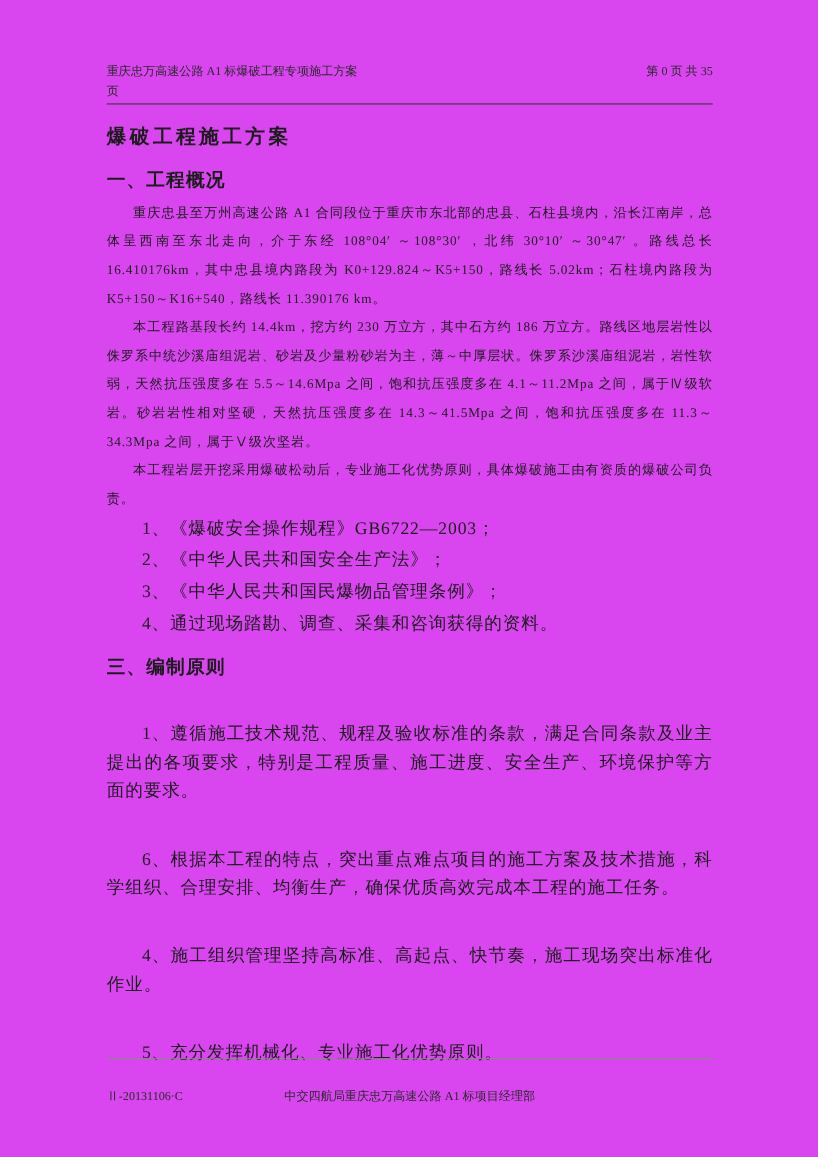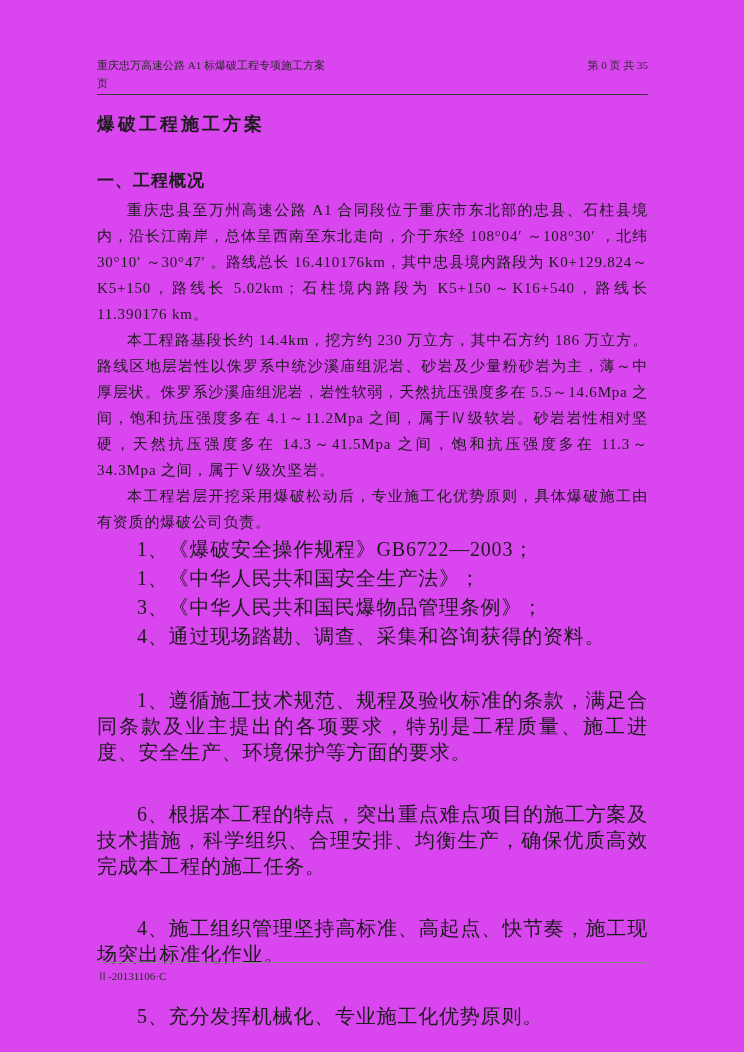--- a/index.html
+++ b/index.html
@@ -35,53 +35,53 @@
   
   .doc-title {
     margin-top: 14px;
     font-size: 18px;
     font-weight: bold;
     letter-spacing: 3px;
     line-height: 30px;
   }
   
   .section-heading {
-    margin-top: 30px;
+    margin-top: 13px;
     margin-bottom: 4px;
     font-size: 17px;
     font-weight: bold;
     letter-spacing: 1px;
     line-height: 24px;
   }
   .body-par {
     margin: 0;
-    font-size: 15px;
+    font-size: 12px;
     line-height: 26px;
     letter-spacing: 0.8px;
     text-align: justify;
     text-indent: 2em;
   }
   .list-par {
     margin: 0;
-    font-size: 20px;
+    font-size: 16px;
     line-height: 29px;
     letter-spacing: 0.8px;
     text-align: justify;
     text-indent: 2em;
   }
   .sec2-list .list-par { line-height: 29px; }
   .sec3-list .list-par { line-height: 26px; margin-bottom: 2px; margin-top: 36px; }
   
   .page-footer {
     position: absolute;
     left: 97px;
     right: 96px;
     top: 962px;
     border-top: 1px solid #8a8a8a;
-    padding-top: 6px;
+    padding-top: 26px;
     font-size: 11px;
     color: #2a2a2a;
     display: grid;
     grid-template-columns: 1fr 2fr 1fr;
     align-items: baseline;
   }
   .page-footer .ftr-left  { text-align: left;  white-space: nowrap; }
   .page-footer .ftr-center{ text-align: center; white-space: nowrap; }
 </style>
 </head>
@@ -101,30 +101,32 @@
 
   <div class="section">
     <h2 class="section-heading">一、工程概况</h2>
     <p class="body-par">重庆忠县至万州高速公路 A1 合同段位于重庆市东北部的忠县、石柱县境内，沿长江南岸，总体呈西南至东北走向，介于东经 108°04′ ～108°30′ ，北纬 30°10′ ～30°47′ 。路线总长 16.410176km，其中忠县境内路段为 K0+129.824～K5+150，路线长 5.02km；石柱境内路段为 K5+150～K16+540，路线长 11.390176 km。</p>
     <p class="body-par">本工程路基段长约 14.4km，挖方约 230 万立方，其中石方约 186 万立方。路线区地层岩性以侏罗系中统沙溪庙组泥岩、砂岩及少量粉砂岩为主，薄～中厚层状。侏罗系沙溪庙组泥岩，岩性软弱，天然抗压强度多在 5.5～14.6Mpa 之间，饱和抗压强度多在 4.1～11.2Mpa 之间，属于Ⅳ级软岩。砂岩岩性相对坚硬，天然抗压强度多在 14.3～41.5Mpa 之间，饱和抗压强度多在 11.3～34.3Mpa 之间，属于Ⅴ级次坚岩。</p>
     <p class="body-par">本工程岩层开挖采用爆破松动后，专业施工化优势原则，具体爆破施工由有资质的爆破公司负责。</p>
   </div>
 
   <div class="section sec2-list">
     <p class="list-par">1、《爆破安全操作规程》GB6722—2003；</p>
-    <p class="list-par">1、《中华人民共和国安全生产法》；</p>
+    <p class="list-par">2、《中华人民共和国安全生产法》；</p>
     <p class="list-par">3、《中华人民共和国民爆物品管理条例》；</p>
     <p class="list-par">4、通过现场踏勘、调查、采集和咨询获得的资料。</p>
   </div>
 
   <div class="section sec3-list">
+    <h2 class="section-heading">三、编制原则</h2>
     <p class="list-par">1、遵循施工技术规范、规程及验收标准的条款，满足合同条款及业主提出的各项要求，特别是工程质量、施工进度、安全生产、环境保护等方面的要求。</p>
     <p class="list-par">6、根据本工程的特点，突出重点难点项目的施工方案及技术措施，科学组织、合理安排、均衡生产，确保优质高效完成本工程的施工任务。</p>
     <p class="list-par">4、施工组织管理坚持高标准、高起点、快节奏，施工现场突出标准化作业。</p>
     <p class="list-par">5、充分发挥机械化、专业施工化优势原则。</p>
   </div>
 
   <div class="page-footer">
     <span class="ftr-left">Ⅱ-20131106·C</span>
+    <span class="ftr-center">中交四航局重庆忠万高速公路 A1 标项目经理部</span>
     <span class="ftr-right"></span>
   </div>
 
 </div>
 
 </body></html>

